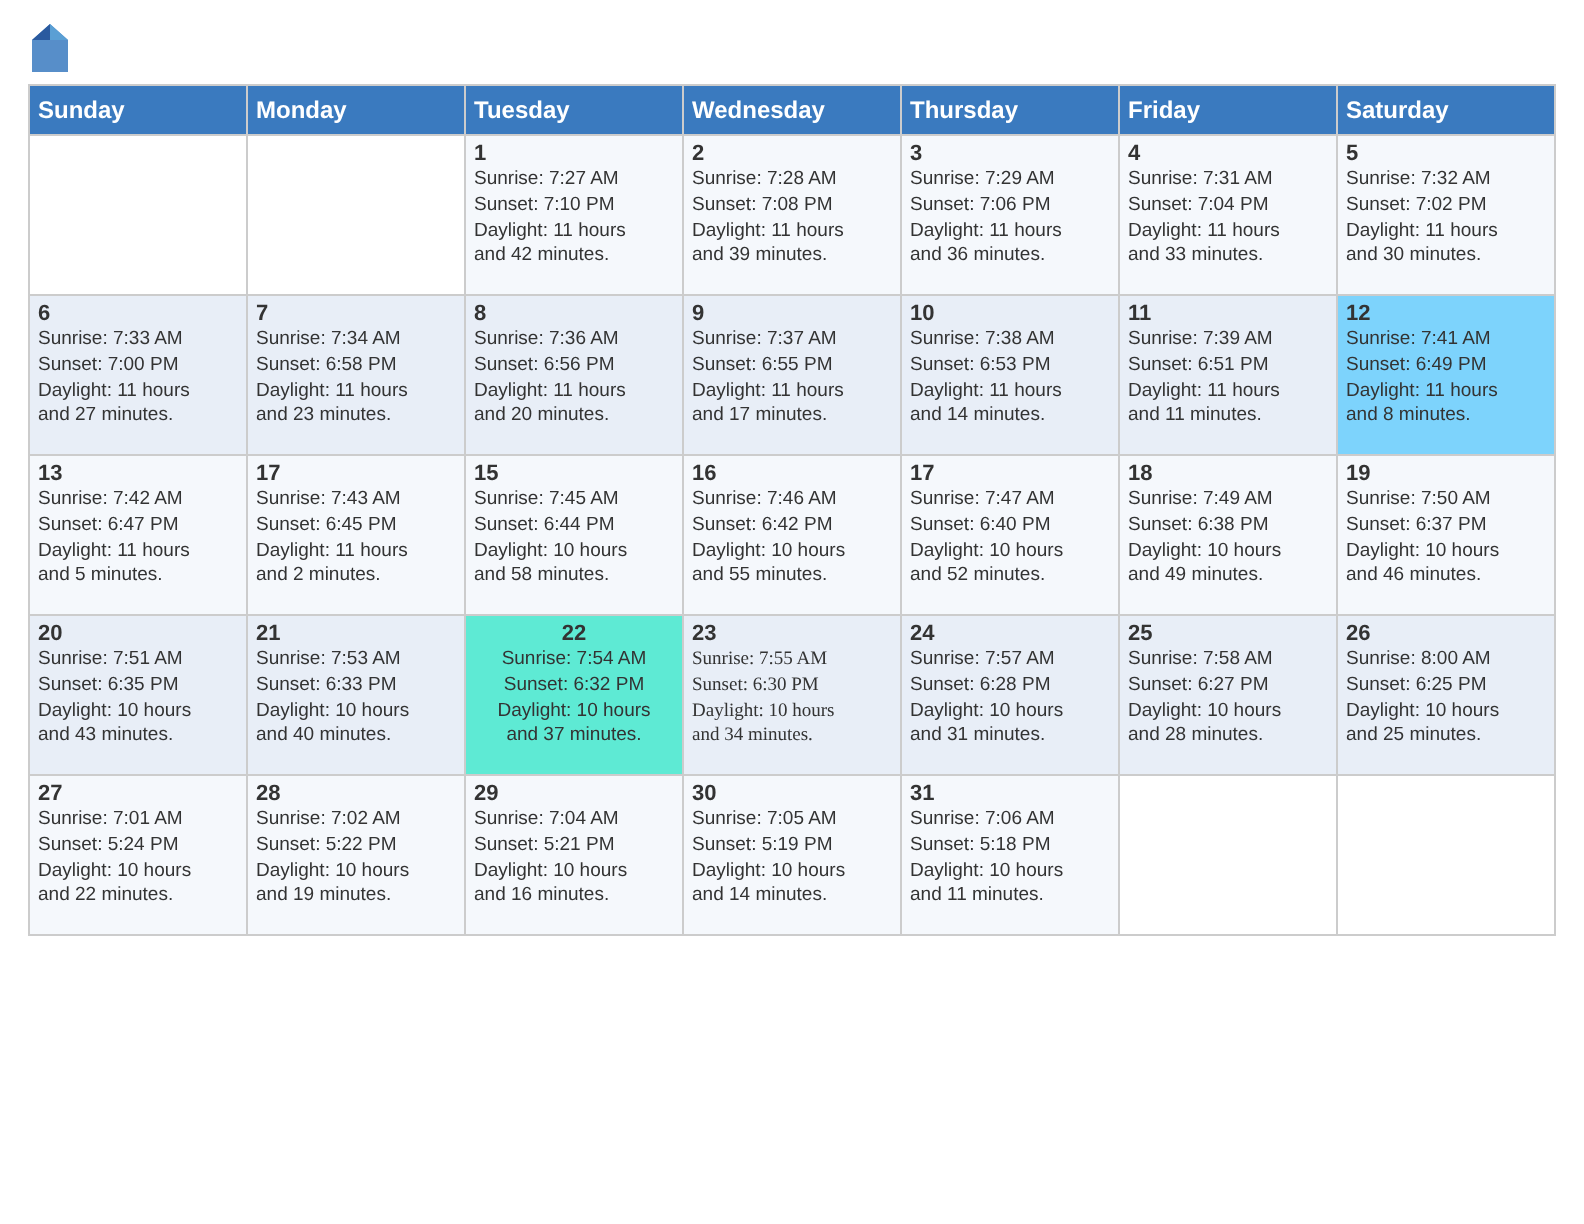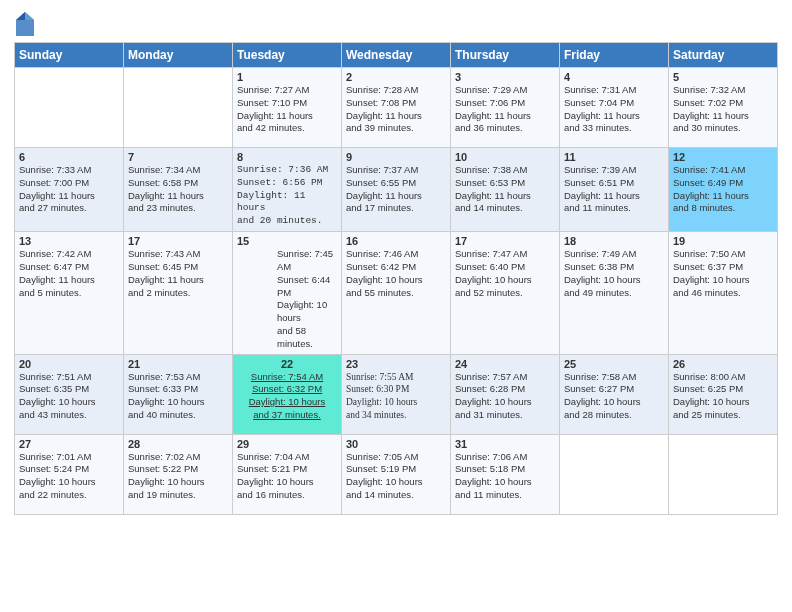--- a/index.html
+++ b/index.html
@@ -185,21 +185,21 @@
           </td>
           <td style="background: rgb(232, 238, 247);">
             <span class="day-num">7</span>
             <div class="day-info" style="white-space: pre-line;">Sunrise: 7:34 AM
 Sunset: 6:58 PM
 Daylight: 11 hours
 and 23 minutes.</div>
           </td>
           <td style="background: rgb(232, 238, 247);">
             <span class="day-num">8</span>
-            <div class="day-info" style="white-space: pre-line; font-family: Liberation Mono, monospace;">Sunrise: 7:36 AM
+            <div class="day-info" style="white-space: pre-line;">Sunrise: 7:36 AM
 Sunset: 6:56 PM
 Daylight: 11 hours
 and 20 minutes.</div>
           </td>
           <td style="background: rgb(232, 238, 247);">
             <span class="day-num">9</span>
             <div class="day-info" style="white-space: pre-line;">Sunrise: 7:37 AM
 Sunset: 6:55 PM
 Daylight: 11 hours
 and 17 minutes.</div>
@@ -236,21 +236,21 @@
           </td>
           <td style="background: rgb(245, 248, 252);">
             <span class="day-num">17</span>
             <div class="day-info" style="white-space: pre-line;">Sunrise: 7:43 AM
 Sunset: 6:45 PM
 Daylight: 11 hours
 and 2 minutes.</div>
           </td>
           <td style="background: rgb(245, 248, 252);">
             <span class="day-num">15</span>
-            <div class="day-info" style="white-space: pre-line; margin-left: 40px;">Sunrise: 7:45 AM
+            <div class="day-info" style="white-space: pre-line;">Sunrise: 7:45 AM
 Sunset: 6:44 PM
 Daylight: 10 hours
 and 58 minutes.</div>
           </td>
           <td style="background: rgb(245, 248, 252);">
             <span class="day-num">16</span>
             <div class="day-info" style="white-space: pre-line;">Sunrise: 7:46 AM
 Sunset: 6:42 PM
 Daylight: 10 hours
 and 55 minutes.</div>
@@ -287,21 +287,21 @@
           </td>
           <td style="background: rgb(232, 238, 247);">
             <span class="day-num">21</span>
             <div class="day-info" style="white-space: pre-line;">Sunrise: 7:53 AM
 Sunset: 6:33 PM
 Daylight: 10 hours
 and 40 minutes.</div>
           </td>
           <td style="background: #5eead4; text-align: center;">
             <span class="day-num">22</span>
-            <div class="day-info" style="white-space: pre-line; text-decoration: underline;">Sunrise: 7:54 AM
+            <div class="day-info" style="white-space: pre-line;">Sunrise: 7:54 AM
 Sunset: 6:32 PM
 Daylight: 10 hours
 and 37 minutes.</div>
           </td>
           <td style="background: rgb(232, 238, 247);">
             <span class="day-num">23</span>
             <div class="day-info" style="white-space: pre-line; font-family: Liberation Serif, serif;">Sunrise: 7:55 AM
 Sunset: 6:30 PM
 Daylight: 10 hours
 and 34 minutes.</div>

